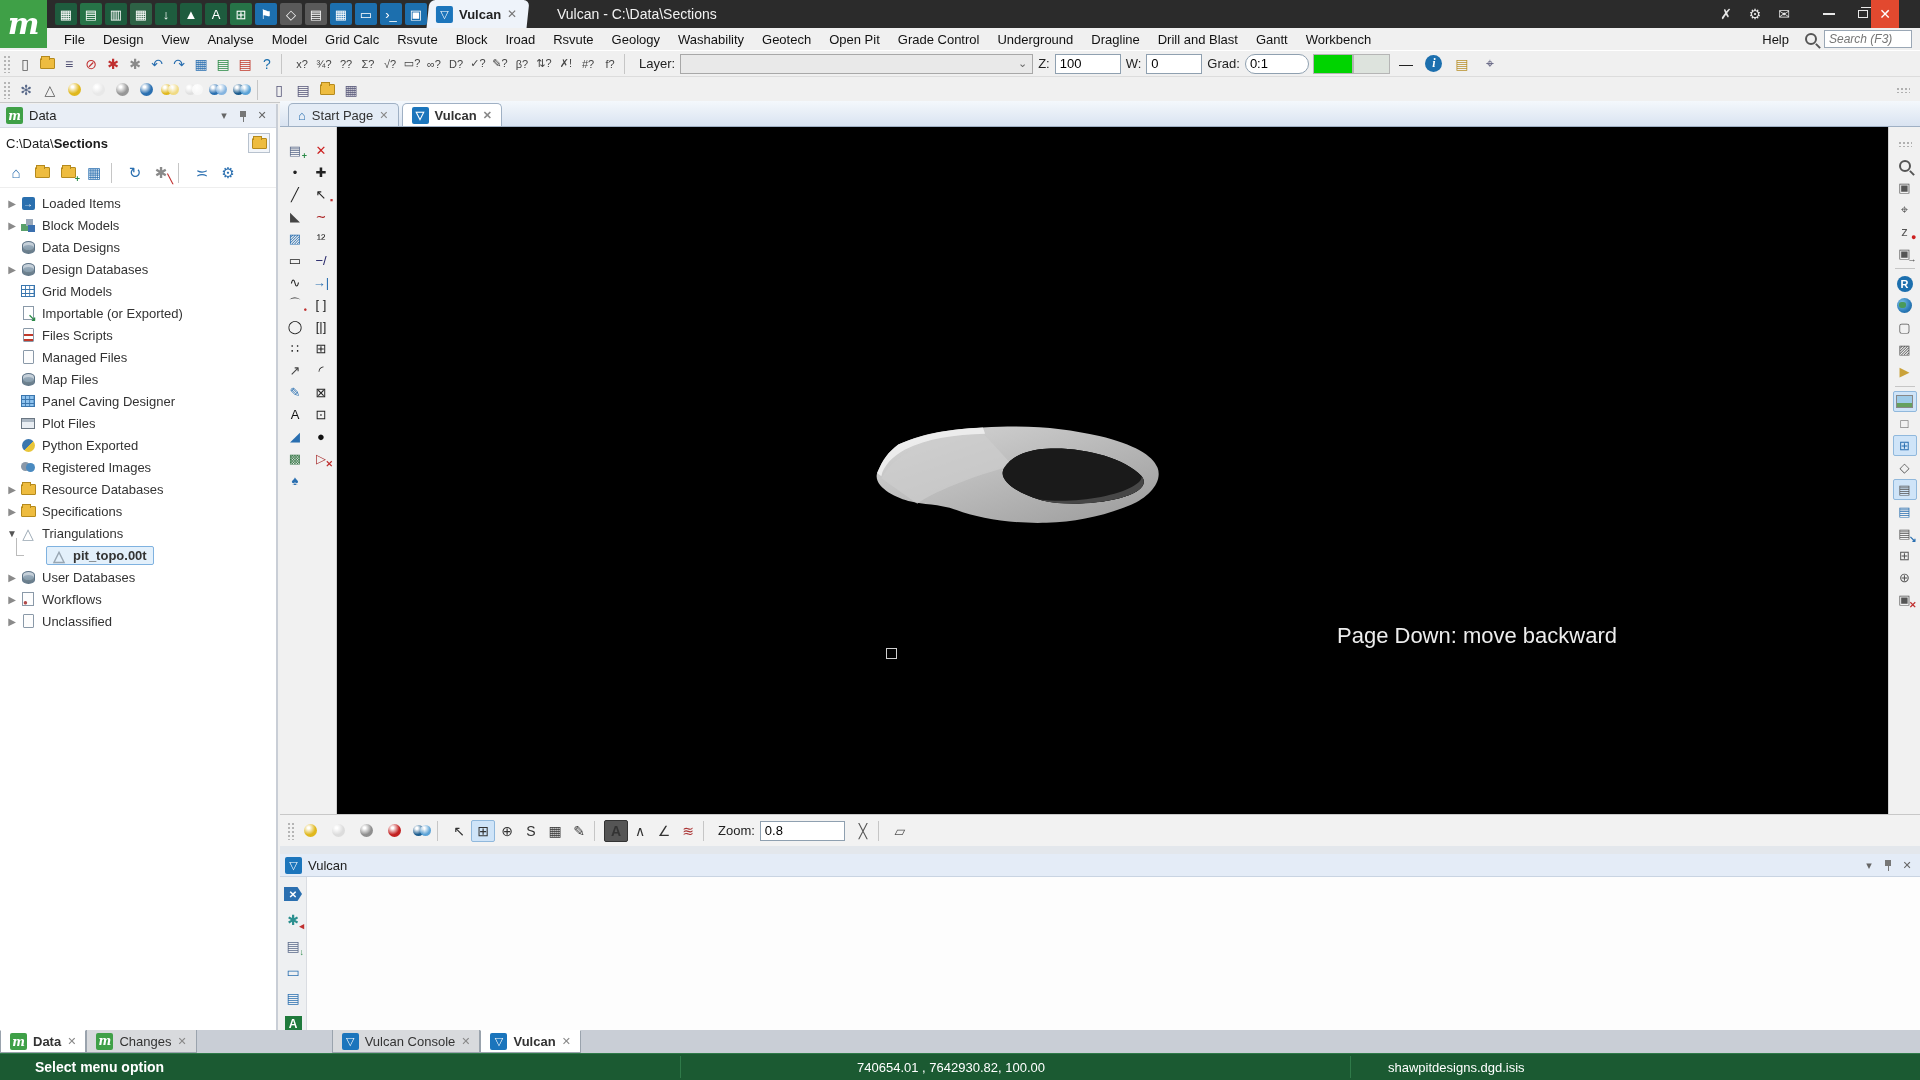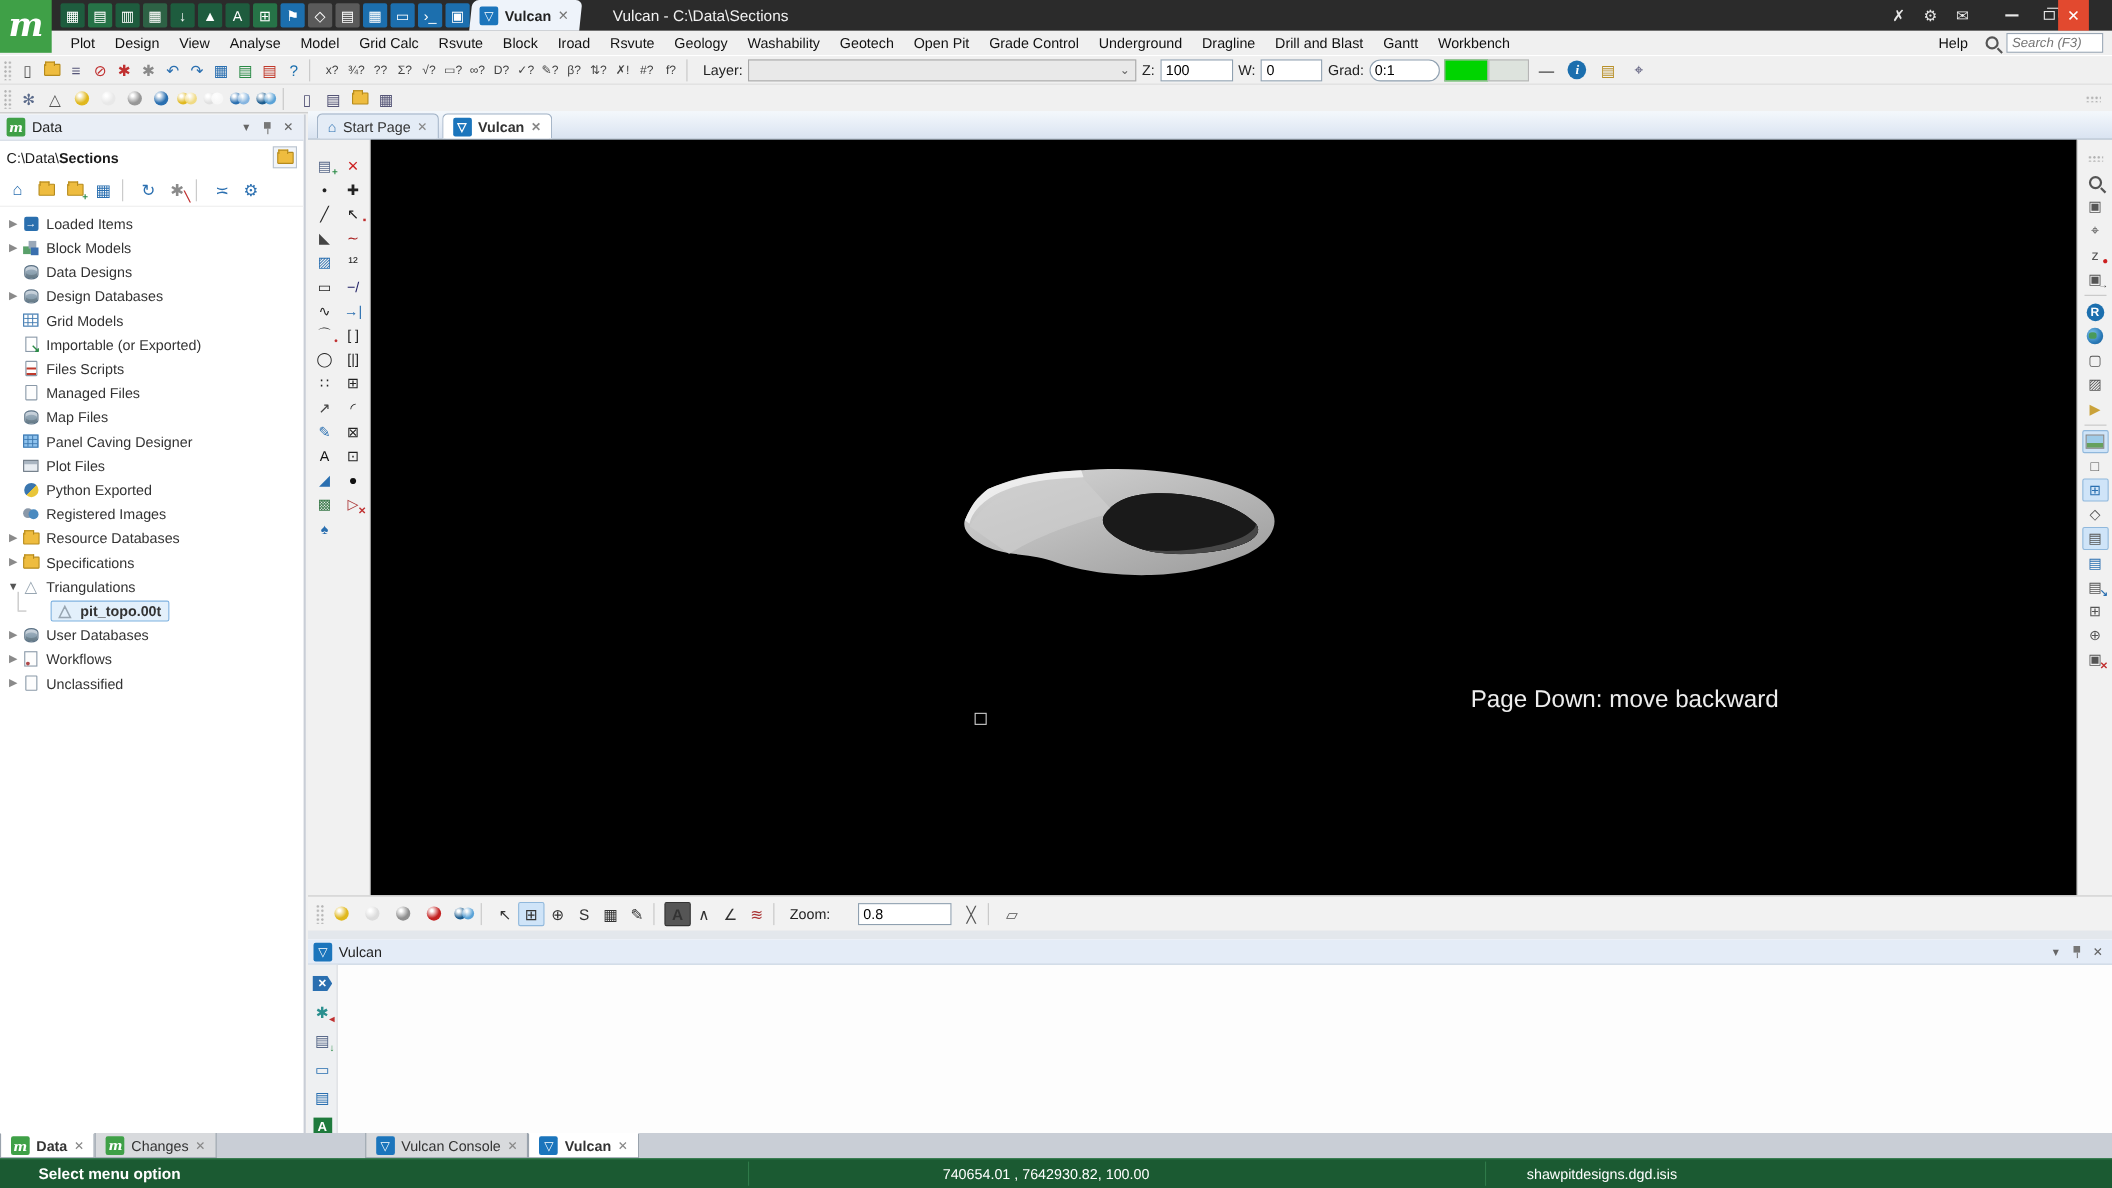--- a/index.html
+++ b/index.html
@@ -140,21 +140,21 @@
   .t-grip { width:14px; height:6px; background:radial-gradient(circle,#b0b0b0 1px,transparent 1.2px); background-size:4px 4px; }
   .t-rball { width:16px; height:16px; border-radius:50%; background:#1c6fae; color:#fff; font-size:11px; font-weight:bold;
     display:flex; align-items:center; justify-content:center; }
   .t-globe { width:15px; height:15px; border-radius:50%; background:radial-gradient(circle at 35% 35%, #7ec3ea, #2a7ab8 60%, #1c5c8e);
     position:relative; overflow:hidden; }
   .t-globe::after { content:""; position:absolute; left:2px; top:4px; width:7px; height:6px; background:#4a9a5a; border-radius:40%; }
   .t-pic { width:17px; height:13px; border:1px solid #888; background:linear-gradient(#9ecbe8 60%, #66a05e 60%); }
   .vbottom { position:absolute; left:0; top:713px; width:1640px; height:32px; background:#f2f2f2; border-top:1px solid #c8c8c8;
     display:flex; align-items:center; padding-left:4px; }
   .vbottom .icn { font-size:14px; color:#333; }
-  .zoom-input { width:85px; height:20px; border:1px solid #8fa0b0; font-size:13px; padding:0 4px; font-family:"Liberation Sans", sans-serif;margin-left:20px; }
+  .zoom-input { width:85px; height:20px; border:1px solid #8fa0b0; font-size:13px; padding:0 4px; font-family:"Liberation Sans", sans-serif; }
   
   .splitter { position:absolute; left:0; top:745px; width:1640px; height:8px; background:#e3e7ec; }
   .console { position:absolute; left:0; top:753px; width:1640px; height:277px; background:#fdfdfd; }
   .con-head { height:23px; background:#e4ecf7; border-bottom:1px solid #c9d4e2; display:flex; align-items:center; gap:6px; padding:0 5px; }
   .con-head .ttl { font-size:13px; color:#222; }
   .con-strip { position:absolute; left:0; top:23px; width:27px; height:254px; background:#eef0f2; border-right:1px solid #dadde2;
     display:flex; flex-direction:column; align-items:center; padding-top:6px; gap:4px; }
   .con-strip .icn { width:22px; height:22px; }
   .con-more { border-top:1px solid #c6c6c6; width:22px; text-align:center; color:#555; font-size:10px; margin-top:4px; }
   .t-tagx { width:18px; height:14px; background:#2a6fb0; color:#fff; font-size:10px; font-weight:bold;
@@ -213,21 +213,21 @@
 <span class="tbc glyph" style="left: 1712px; color: rgb(232, 232, 232);">✗</span>
     <span class="tbc glyph" style="left: 1741px; color: rgb(232, 232, 232);">⚙</span>
     <span class="tbc glyph" style="left: 1770px; color: rgb(232, 232, 232);">✉</span>
   </div>
 <div class="logo">
     <span class="logo-m">m</span>
   </div>
 
 <div class="menubar">
   <div id="menu-items" style="display:flex;">
-      <span class="mi">Plot</span>
+      <span class="mi">File</span>
       <span class="mi">Design</span>
       <span class="mi">View</span>
       <span class="mi">Analyse</span>
       <span class="mi">Model</span>
       <span class="mi">Grid Calc</span>
       <span class="mi">Rsvute</span>
       <span class="mi">Block</span>
       <span class="mi">Iroad</span>
       <span class="mi">Rsvute</span>
       <span class="mi">Geology</span>

